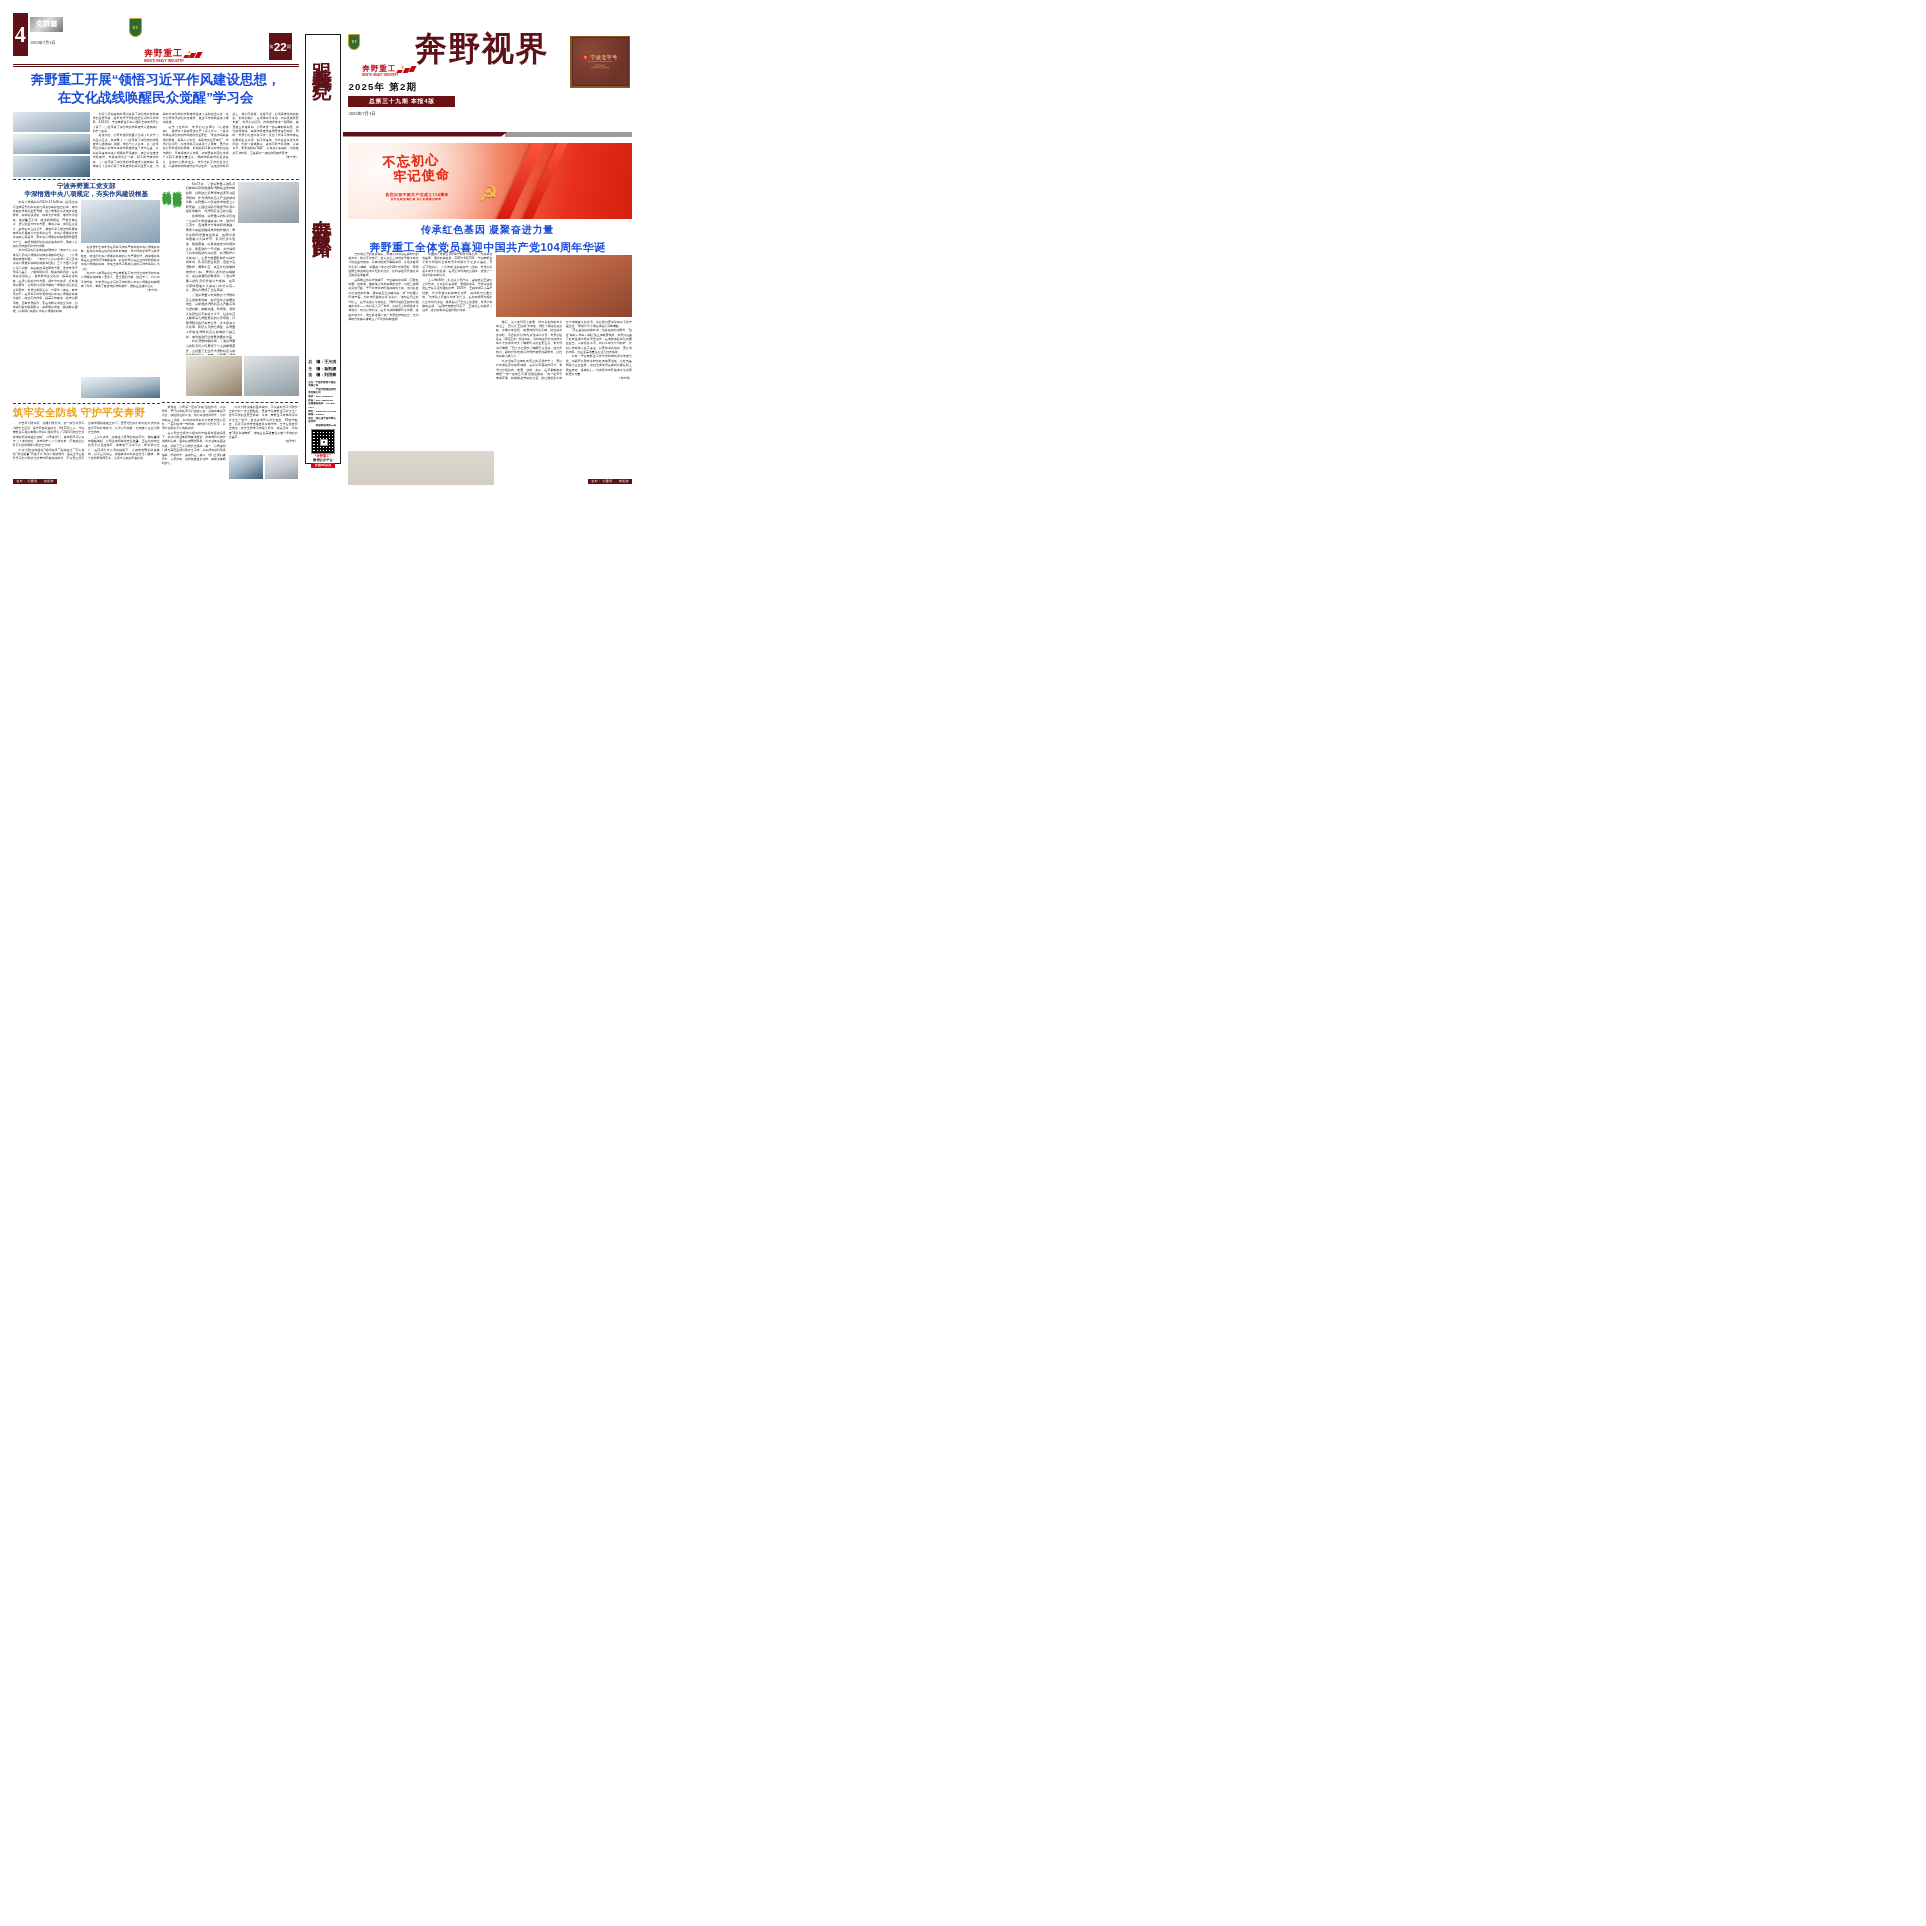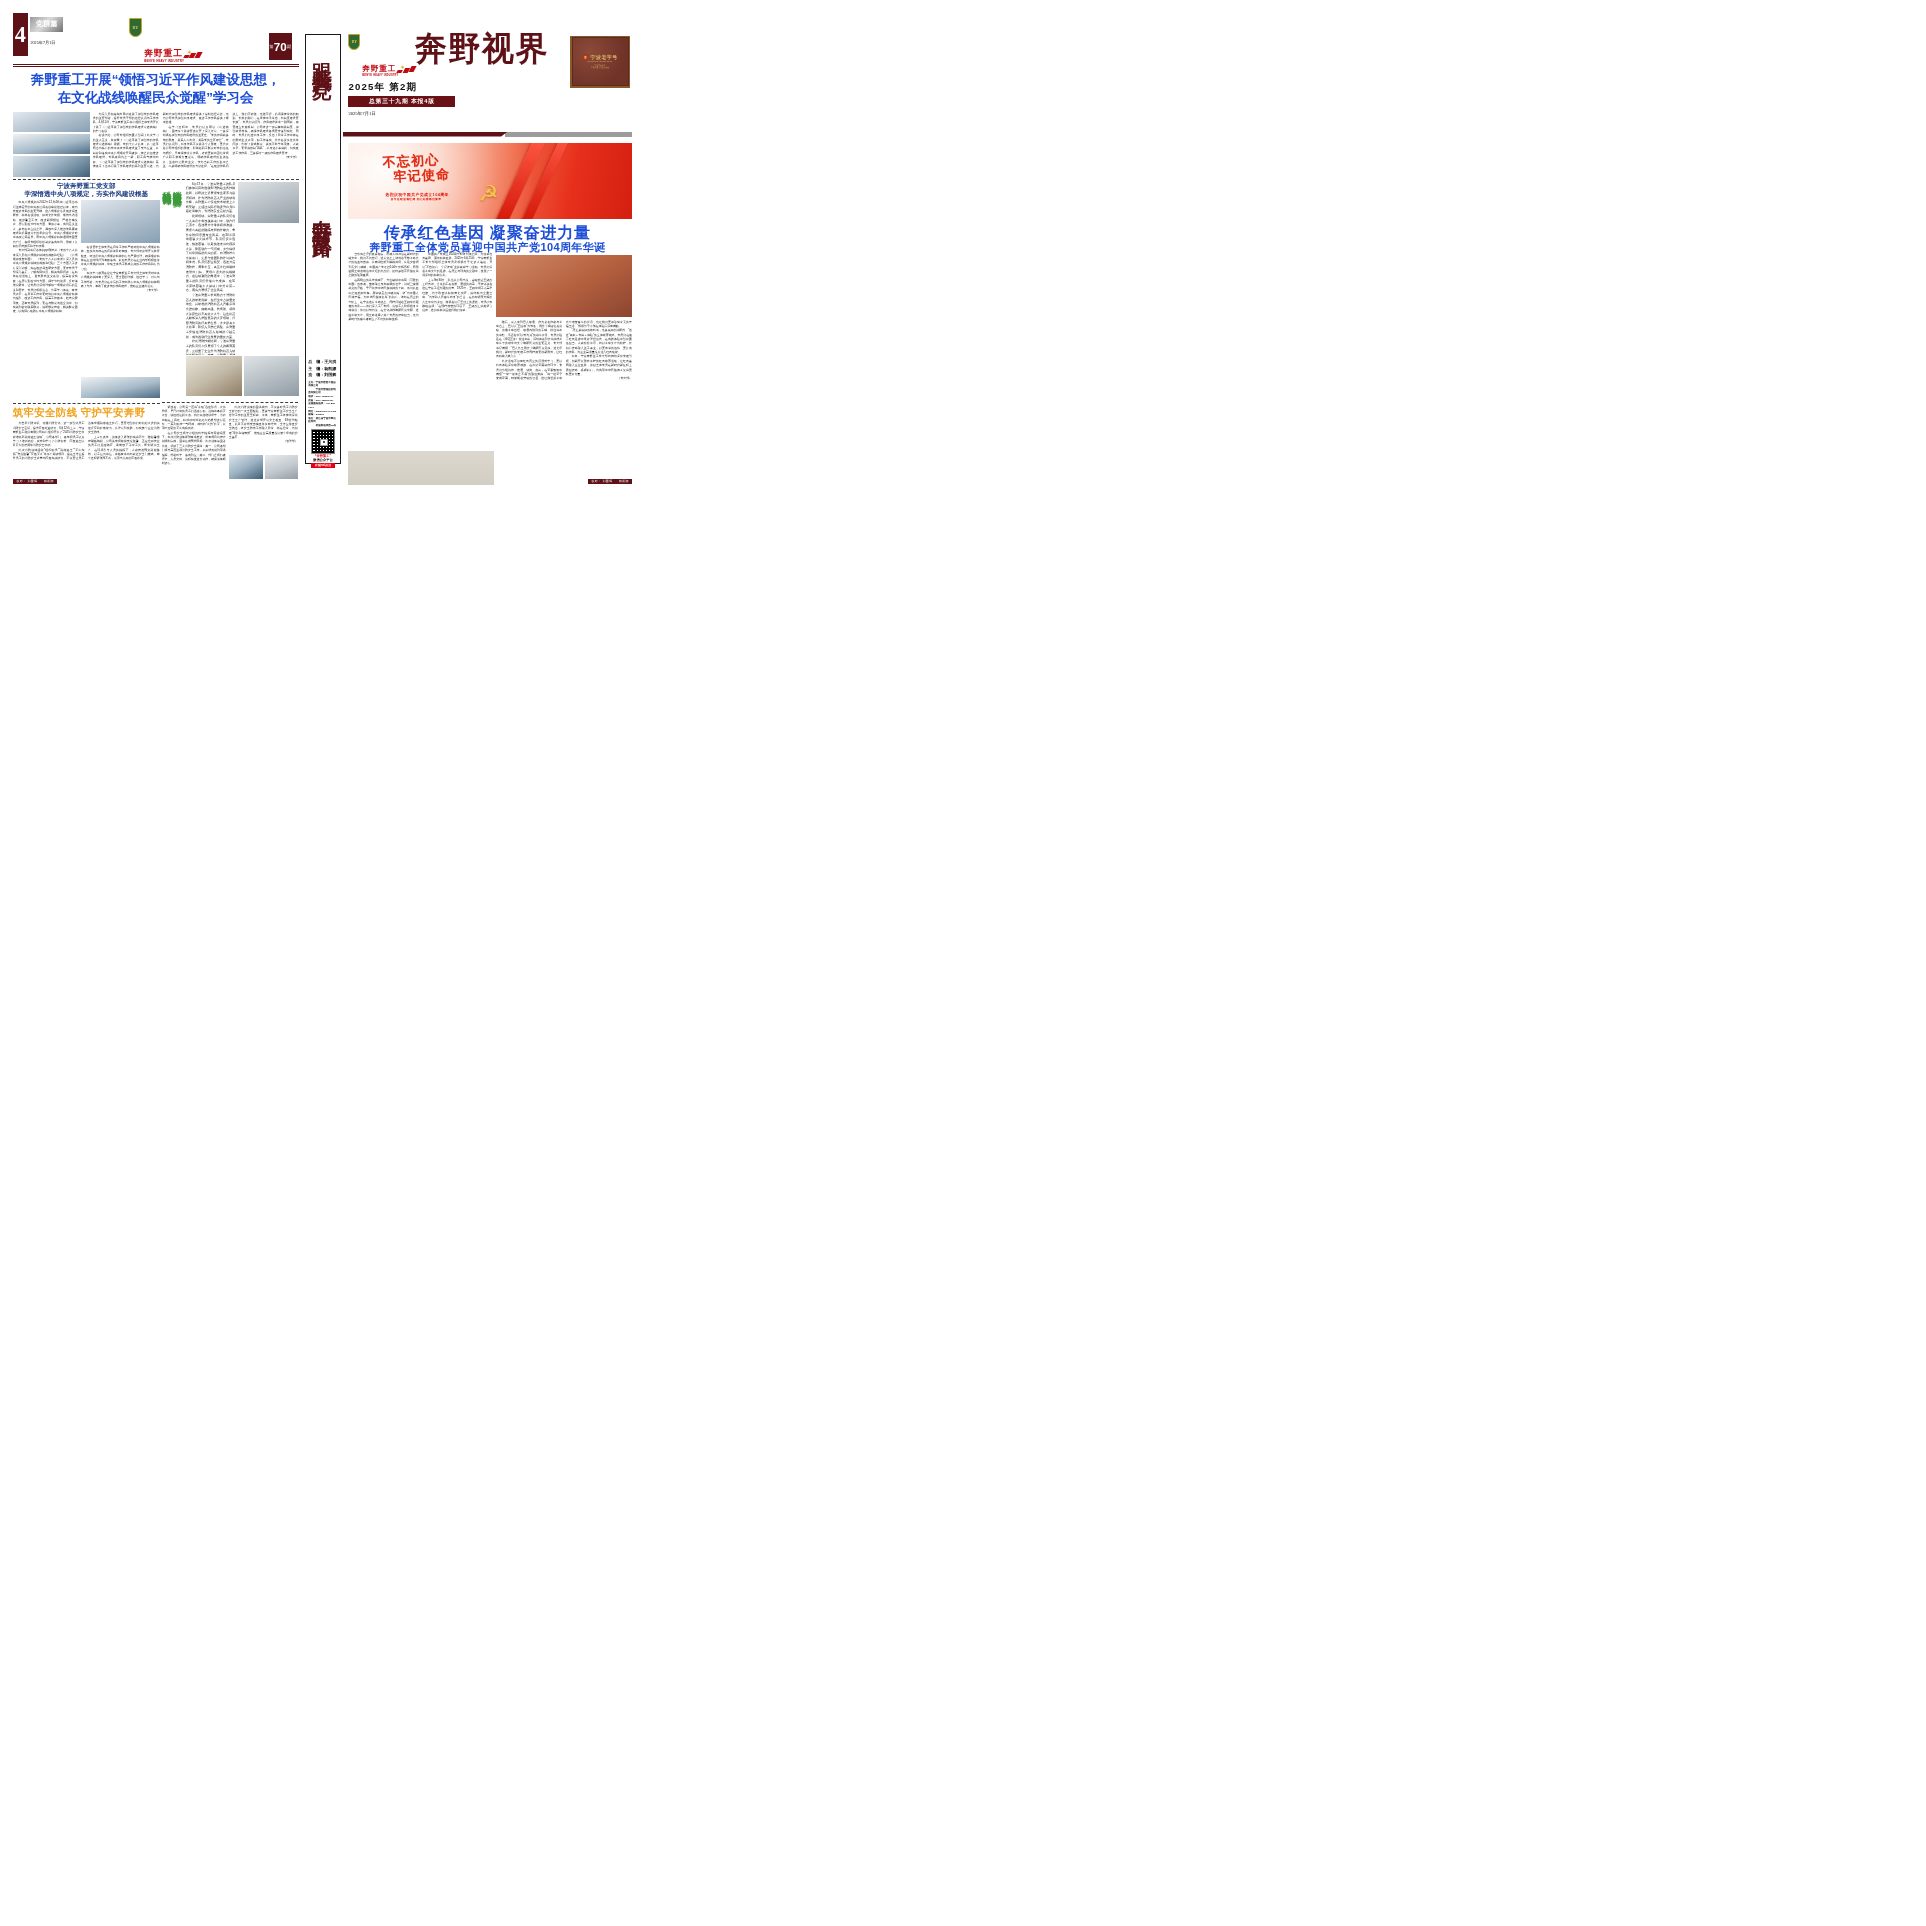--- a/index.html
+++ b/index.html
@@ -100,21 +100,21 @@
                 <i></i>
                 <i></i>
                 <b>✶</b>
               </div>
           </div>
           <div class="logo-en">BENYE HEAVY INDUSTRY</div>
         </div>
       </div>
       <div class="abs issuebox" style="left:256px;top:20px;">
         <span class="small">第</span>
-          <span class="big">70</span>
+          <span class="big">22</span>
           <span class="small">期</span>
       </div>
     </div>
     <div class="abs dbl-rule" style="left:0;top:52px;width:286px;"></div>
 
     <div class="abs red-head" style="left:0;top:59px;width:286px;font-size:13.5px;line-height:1.35;">
       <div>奔野重工开展“领悟习近平作风建设思想，</div>
       <div>在文化战线唤醒民众觉醒”学习会</div>
     </div>
 
@@ -285,21 +285,21 @@
         <div>不忘初心</div>
         <div style="margin-left:10px;">牢记使命</div>
       </div>
       <div class="abs" style="left:37px;top:49px;">
         <div class="slogan1">热烈庆祝中国共产党成立104周年</div>
         <div class="slogan2" style="margin-left:5.4px;">百年征程波澜壮阔  初心如磐再启新章</div>
       </div>
       <div class="abs emblem" style="left:130px;top:37px;">☭</div>
     </div>
 
-    <div class="abs red-head" style="left:0;top:211px;width:289px;font-size:16px;letter-spacing:0.8px;">传承红色基因 凝聚奋进力量</div>
+    <div class="abs red-head" style="left:0;top:211px;width:289px;font-size:10px;letter-spacing:0.8px;">传承红色基因 凝聚奋进力量</div>
     <div class="abs red-head" style="left:0;top:228px;width:289px;font-size:11px;letter-spacing:0.4px;">奔野重工全体党员喜迎中国共产党104周年华诞</div>
 
     <div class="abs body-txt cols2" style="left:5.4px;top:240px;width:144px;height:134px;">
       <p>当东海之滨的晨雾散去，甬城大地沐浴在新时代的曙光中，我们不曾忘记，这片热土上镌刻着无数革命先辈的热血与忠魂。从南湖红船到巍巍井冈，从延安窑洞到天安门城楼，中国共产党走过104年光辉历程，而那些用生命点燃信仰火炬的先烈们，始终是照亮民族复兴之路的璀璨星辰。</p>
       <p>在四明山的苍翠掩映下，方志敏狱中书写《可爱的中国》的赤诚，董存瑞舍身炸碉堡的壮举，刘胡兰慷慨就义的凛然，早已化作中华民族精神的丰碑。他们以血肉之躯抵御外侮，用钢铁意志冲破黑暗，将“为中国人民谋幸福，为中华民族谋复兴”的初心，镌刻在历史的年轮上。在宁波这片革命热土，同样闪耀着王鲲等先驱者的身影——他们深入工厂车间，发动工人阶级投身革命洪流；他们以笔为戈，在文化战线唤醒民众觉醒。这些革命先辈，用生命诠释了共产党员的使命担当，也为新时代的奋斗者树立了不朽的精神坐标。</p>
       <p>中国共产党成立104周年即将到来之际，为传承红色基因、赓续精神血脉，2025年6月25日，宁波奔野重工党支部组织全体党员及积极分子走进大堰镇，开展“不忘初心、牢记使命”主题参观学习活动。党员们沿着革命先辈的足迹，在历史与现实的交融中，接受了一场深刻的精神洗礼。</p>
       <p>上午9时30分，队伍从公司出发，首站抵达王鲲烈士纪念馆。泛黄的工会名册、磨损的袖章，无声诉说着这位宁波工运先驱的传奇。1925年，王鲲带领工人高举红旗，为争取合法权益奔走疾呼，最终献出宝贵生命。“为党和人民奋斗终身”的誓言，在他短暂而光辉的人生中化为永恒。凝视着展厅里烈士的遗照，党员小李眼眶湿润：“在那样艰苦的环境下，王鲲烈士依然坚守信仰，这份精神永远值得我们传承。”</p>
     </div>
     <div class="abs ph redwall" style="left:153px;top:243px;width:136px;height:62px;"></div>
     <div class="abs body-txt cols2" style="left:153px;top:308px;width:136px;height:66px;">

